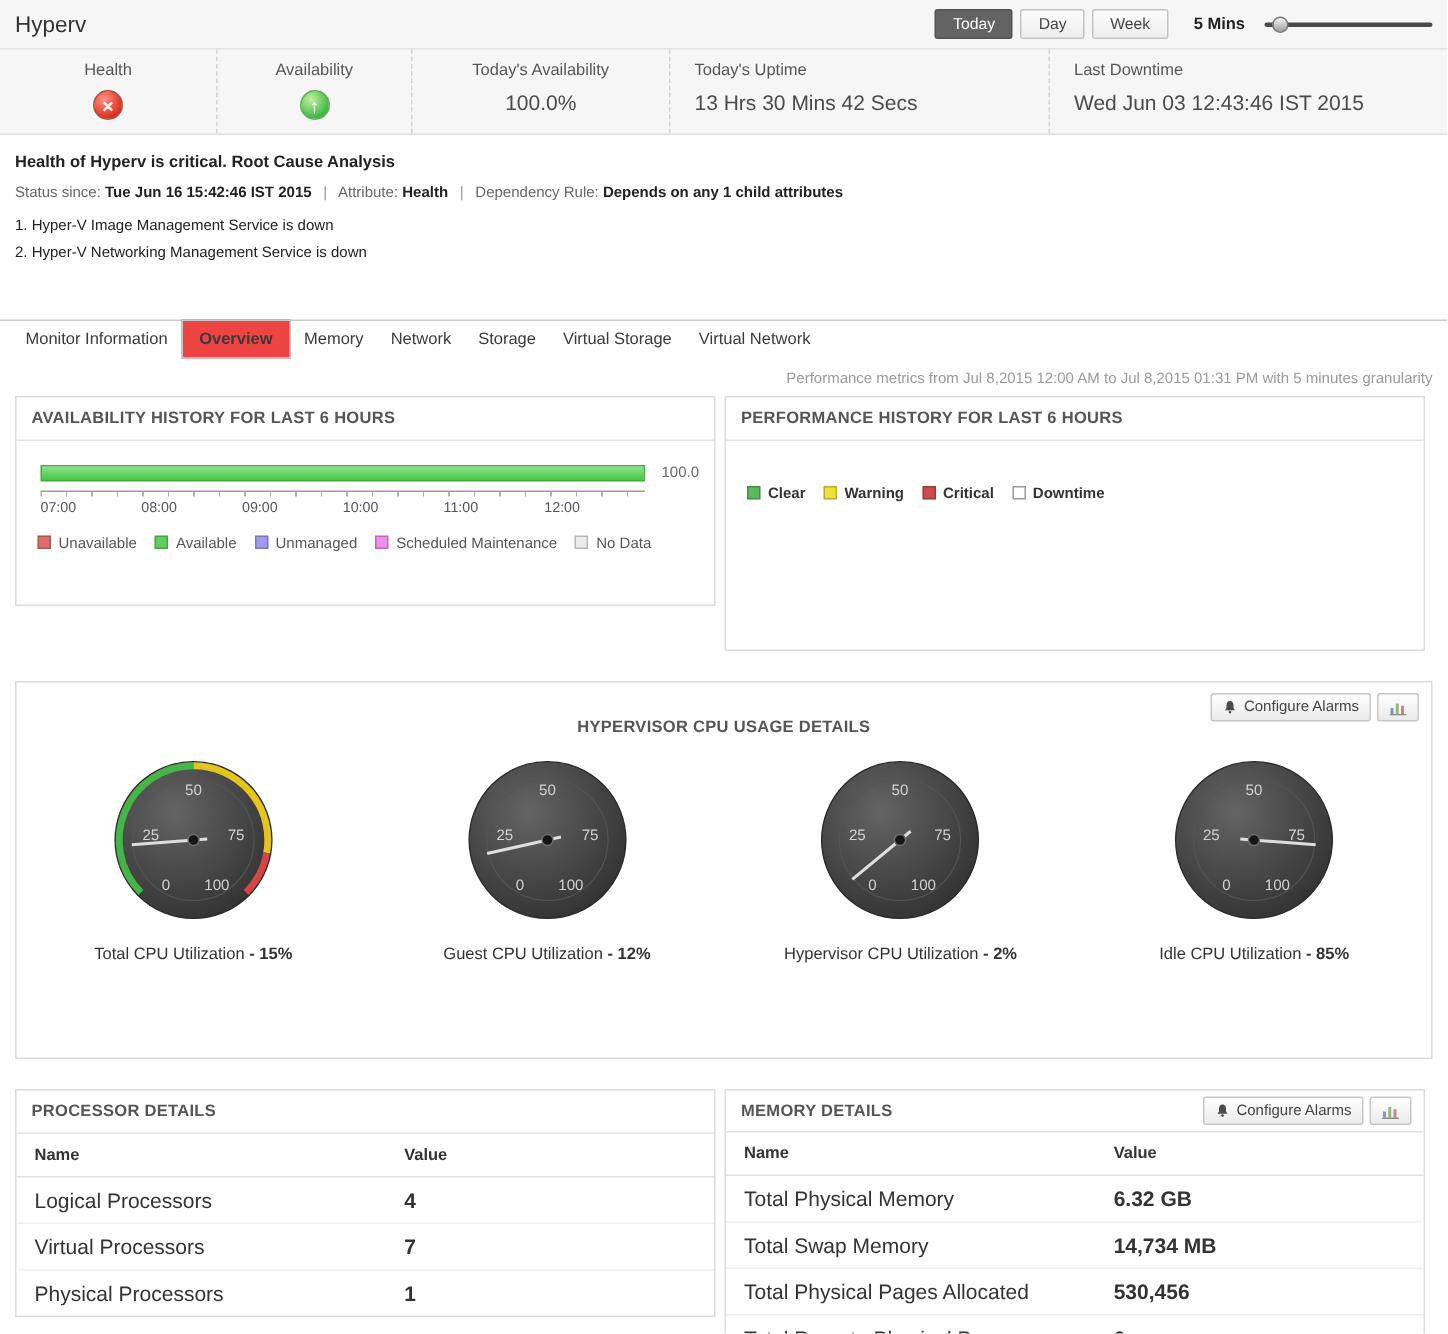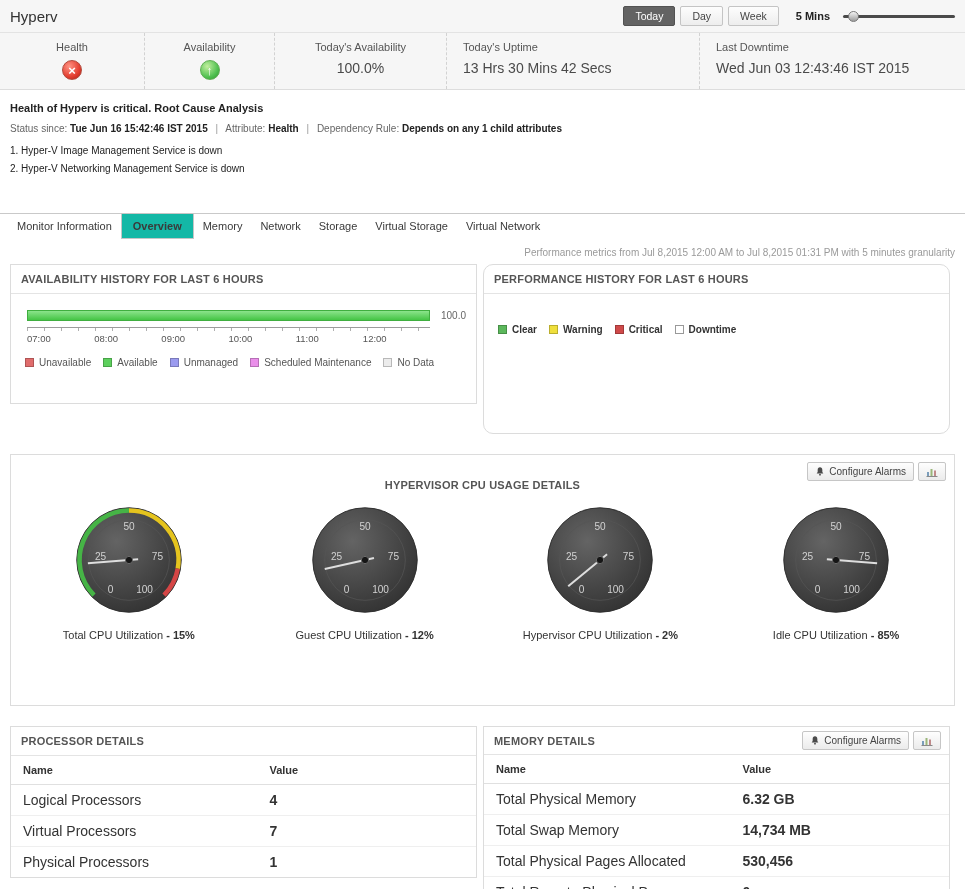--- a/index.html
+++ b/index.html
@@ -40,21 +40,21 @@
   .rca { padding:12px 12px 32px 10px; }
   .rca-title { font-size:11px; font-weight:bold; color:#222; margin-bottom:9px; }
   .rca-meta { font-size:10px; color:#666; margin-bottom:11px; }
   .rca-meta b { color:#222; }
   .rca-sep { margin:0 5px; color:#999; }
   .rca-cause { font-size:10px; color:#222; margin-bottom:7px; }
 
   
   .tabs { border-top:1px solid #c9c9c9; padding:0 8px; display:flex; align-items:flex-start; }
   .tab { font-size:11px; color:#3a3a3a; padding:6px 9px; cursor:pointer; }
-  .tab.active { margin-top:-1px; border:1px solid #c6c6c6; background:#14b8a6; font-weight:bold; padding:6px 11px; }
+  .tab.active { margin-top:-1px; border:1px solid #c6c6c6; background:#ef4444; font-weight:bold; padding:6px 11px; }
 
   .metrics-note { text-align:right; font-size:10px; color:#9a9a9a; padding:8px 10px 6px; }
 
   
   .row { display:flex; gap:6px; padding:0 10px; align-items:flex-start; }
   .panel { border:1px solid #dcdcdc; background:#fff; }
   .panel-hd { padding:8px 10px; border-bottom:1px solid #e4e4e4; font-size:11px; font-weight:bold; color:#555; letter-spacing:.2px; }
   .half { width:467px; }
 
   
@@ -65,21 +65,21 @@
   .av-ticks { margin:6px 46px 0 16px; height:4px; border-top:1px solid #9c9c9c; background:repeating-linear-gradient(90deg,#b0b0b0 0 1px,transparent 1px 17px); }
   .av-axis { display:flex; margin:2px 46px 0 16px; }
   .av-axis span { flex:1; font-size:9.5px; color:#555; }
   .legend { display:flex; gap:12px; margin:13px 0 0 14px; font-size:10px; color:#555; align-items:center; }
   .sw { display:inline-block; width:9px; height:9px; margin-right:5px; vertical-align:-1px; border:1px solid rgba(0,0,0,.22); }
   .sw-unavail{background:#e06c6c} .sw-avail{background:#5dd05d} .sw-unmanaged{background:#9b9bef}
   .sw-sched{background:#ea8fea} .sw-nodata{background:#ececec}
   .sw-clear{background:#5cb85c} .sw-warn{background:#efdf3c} .sw-crit{background:#cf4a4a} .sw-unknown{background:#fff;border-color:#999}
 
   
-  .perf-panel { height:170px;border-radius:10px; }
+  .perf-panel { height:170px; }
   .ph-cols { display:flex; padding:0 8px; margin-top:12px; }
   .ph-col { flex:1; text-align:center; }
   .ph-hour { font-size:11px; color:#333; }
   .ph-marker { width:12px; height:8px; margin:22px auto 0; background:#cf4a4a; border:1px solid #93302a; box-shadow:inset 0 1px 0 rgba(255,255,255,.35); cursor:pointer; }
   .perf-legend { margin-top:30px; font-weight:bold; color:#333; }
 
   
   .cpu-panel { margin:20px 10px 0; position:relative; height:252px; }
   .panel-tools { position:absolute; top:7px; right:8px; display:flex; gap:4px; }
   .tools-inline { display:flex; gap:4px; }

